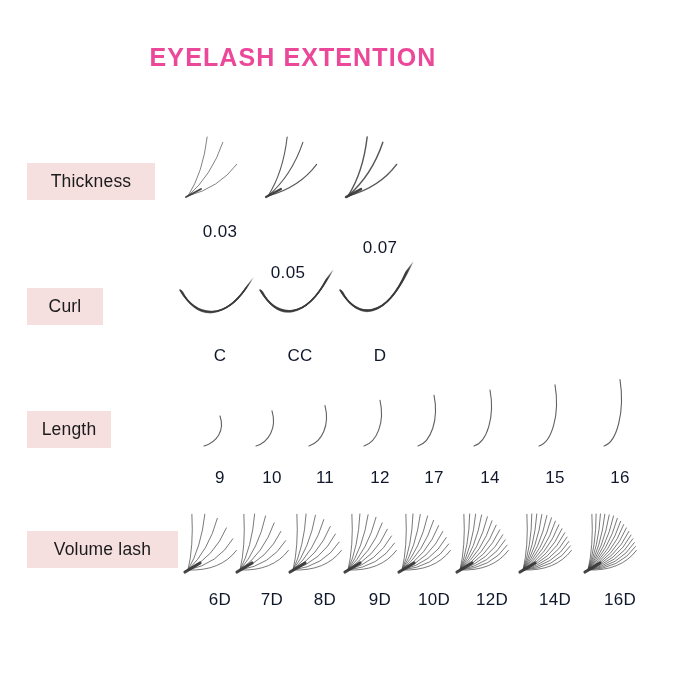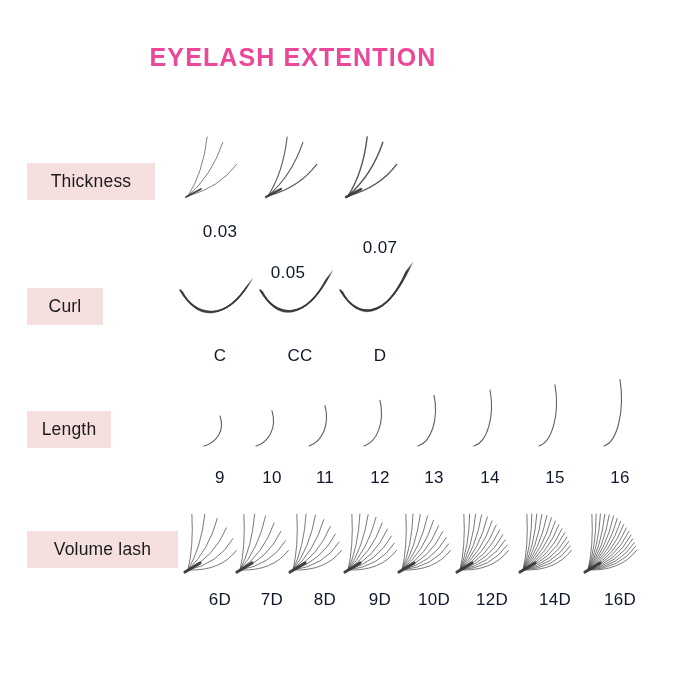--- a/index.html
+++ b/index.html
@@ -219,21 +219,21 @@
     <div class="tick" style="left: 220px; top: 222px;">0.03</div>
     <div class="tick" style="left: 288px; top: 222px; margin-top: 41px;">0.05</div>
     <div class="tick" style="left: 380px; top: 222px; margin-top: 16px;">0.07</div>
     <div class="tick" style="left: 220px; top: 346px;">C</div>
     <div class="tick" style="left: 300px; top: 346px;">CC</div>
     <div class="tick" style="left: 380px; top: 346px;">D</div>
     <div class="tick" style="left: 220px; top: 468px;">9</div>
     <div class="tick" style="left: 272px; top: 468px;">10</div>
     <div class="tick" style="left: 325px; top: 468px;">11</div>
     <div class="tick" style="left: 380px; top: 468px;">12</div>
-    <div class="tick" style="left: 434px; top: 468px;">13</div>
+    <div class="tick" style="left: 434px; top: 468px;">17</div>
     <div class="tick" style="left: 490px; top: 468px;">14</div>
     <div class="tick" style="left: 555px; top: 468px;">15</div>
     <div class="tick" style="left: 620px; top: 468px;">16</div>
     <div class="tick" style="left: 220px; top: 590px;">6D</div>
     <div class="tick" style="left: 272px; top: 590px;">7D</div>
     <div class="tick" style="left: 325px; top: 590px;">8D</div>
     <div class="tick" style="left: 380px; top: 590px;">9D</div>
     <div class="tick" style="left: 434px; top: 590px;">10D</div>
     <div class="tick" style="left: 492px; top: 590px;">12D</div>
     <div class="tick" style="left: 555px; top: 590px;">14D</div>

